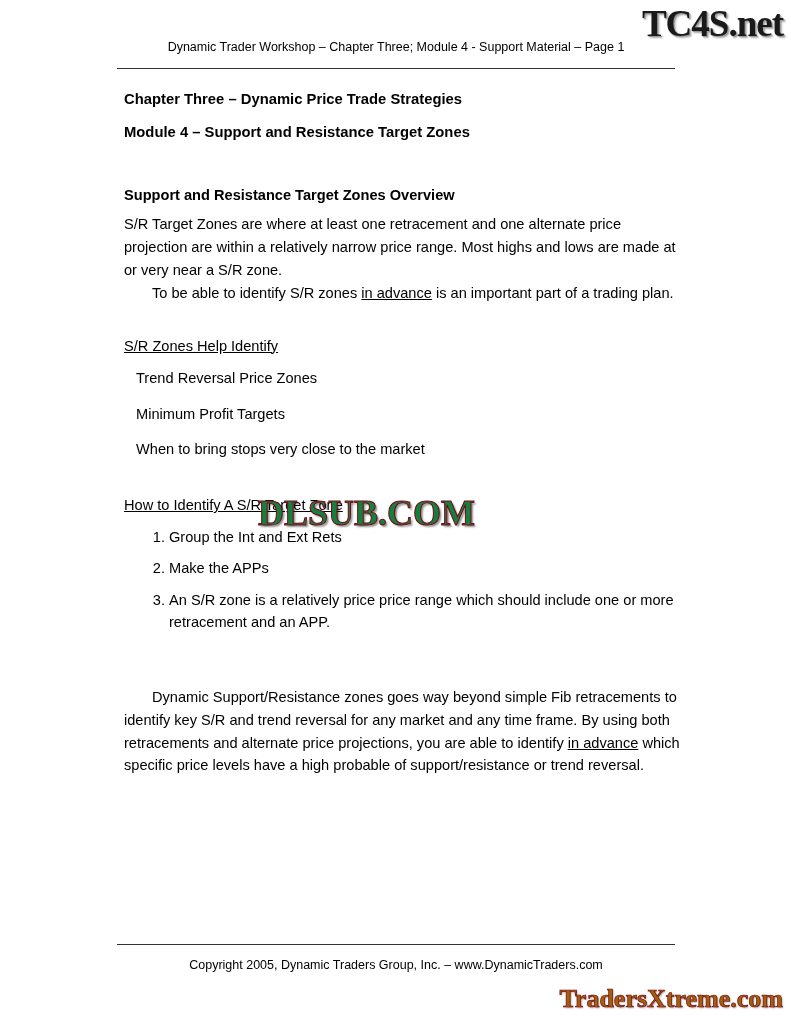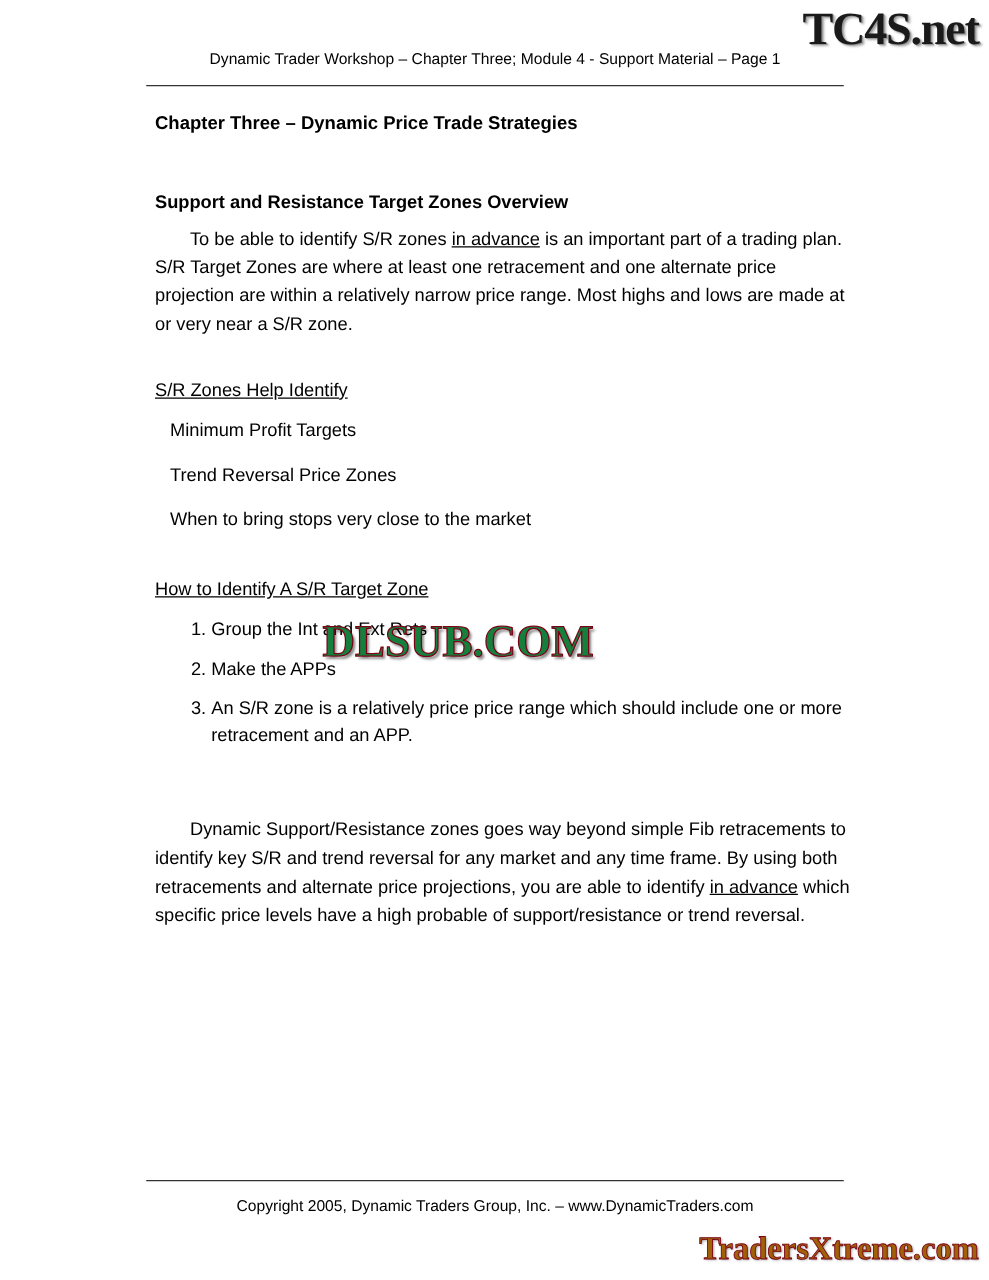--- a/index.html
+++ b/index.html
@@ -156,33 +156,34 @@
 <div class="page">
 
   <div class="wm-topright">TC4S.net</div>
 
   <div class="header">Dynamic Trader Workshop – Chapter Three; Module 4 - Support Material – Page 1</div>
   <div class="rule rule-top"></div>
 
   <div class="content">
 
     <div class="title-line">Chapter Three – Dynamic Price Trade Strategies</div>
+    <div class="title-line">Module 4 – Support and Resistance Target Zones</div>
 
     <div class="spacer-lg"></div>
 
     <div class="section-head">Support and Resistance Target Zones Overview</div>
+    <p class="body">S/R Target Zones are where at least one retracement and one alternate price projection are within a relatively narrow price range. Most highs and lows are made at or very near a S/R zone.</p>
     <p class="body indent"><span>To be able to identify S/R zones </span><span class="underline">in advance</span><span> is an important part of a trading plan.</span></p>
-    <p class="body">S/R Target Zones are where at least one retracement and one alternate price projection are within a relatively narrow price range. Most highs and lows are made at or very near a S/R zone.</p>
 
     <div class="spacer-lg"></div>
 
     <div class="subhead-u">S/R Zones Help Identify</div>
     <ul class="plain">
+      <li>Trend Reversal Price Zones</li>
       <li>Minimum Profit Targets</li>
-      <li>Trend Reversal Price Zones</li>
       <li>When to bring stops very close to the market</li>
     </ul>
 
     <div class="spacer-md"></div>
 
     <div class="subhead-u">How to Identify A S/R Target Zone</div>
     <ol class="numbered">
       <li>Group the Int and Ext Rets</li>
       <li>Make the APPs</li>
       <li>An S/R zone is a relatively price price range which should include one or more retracement and an APP.</li>

